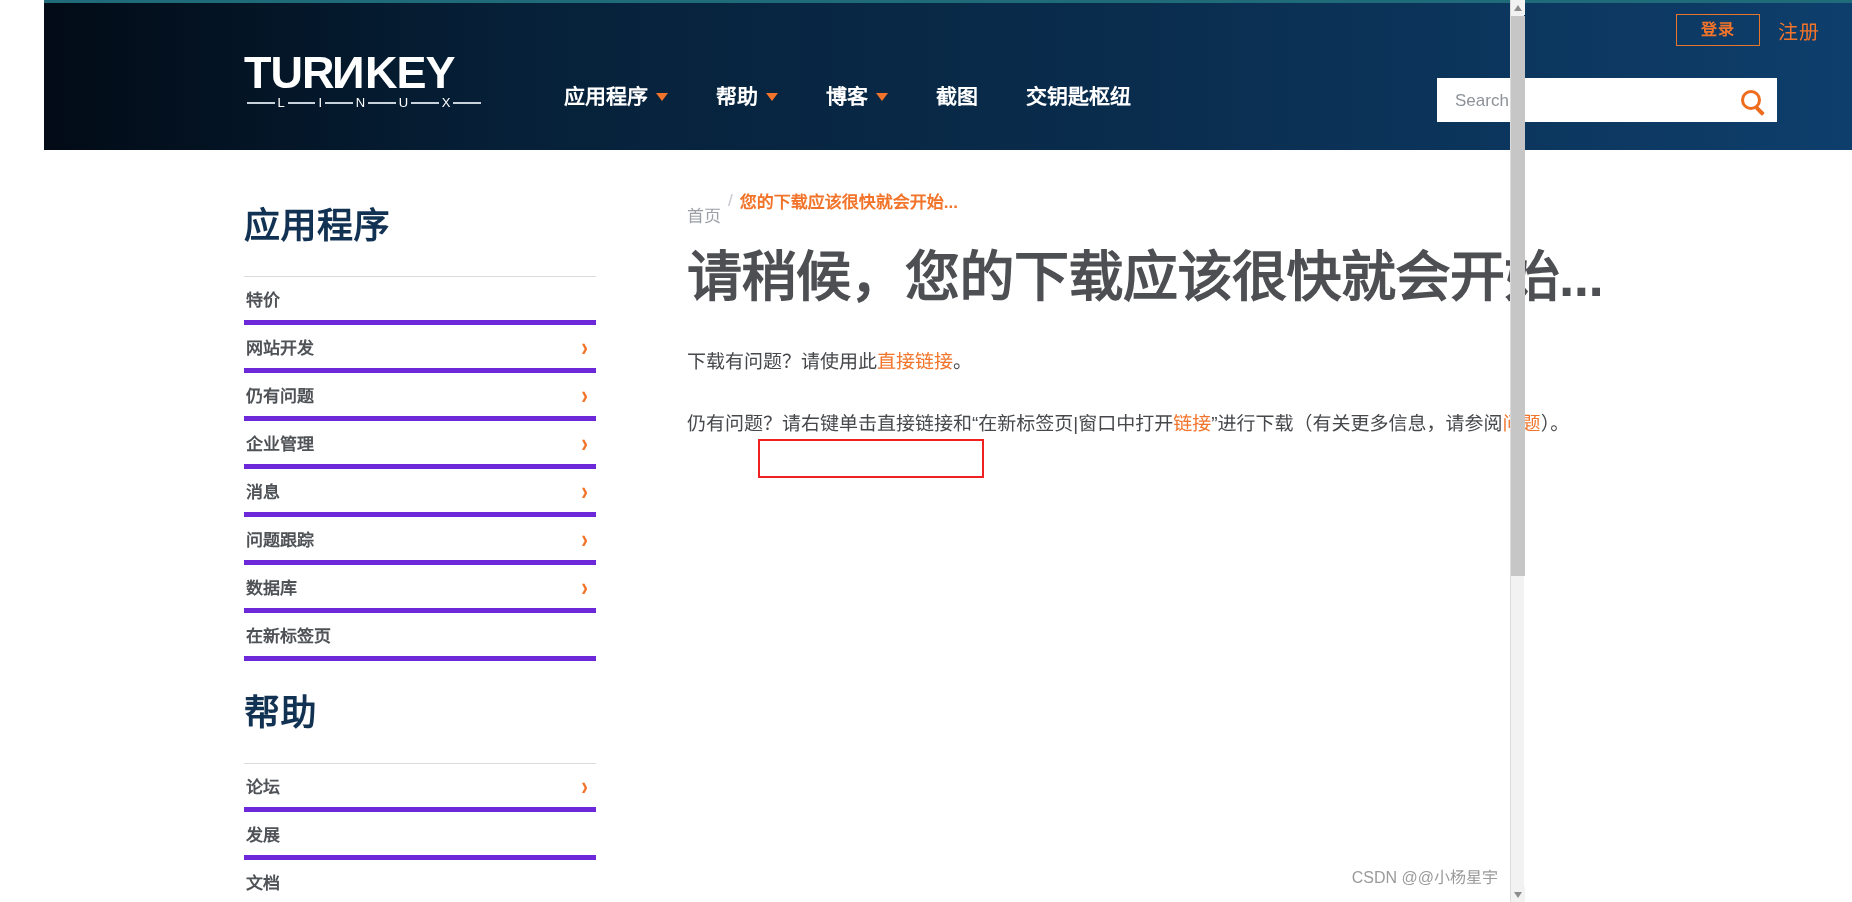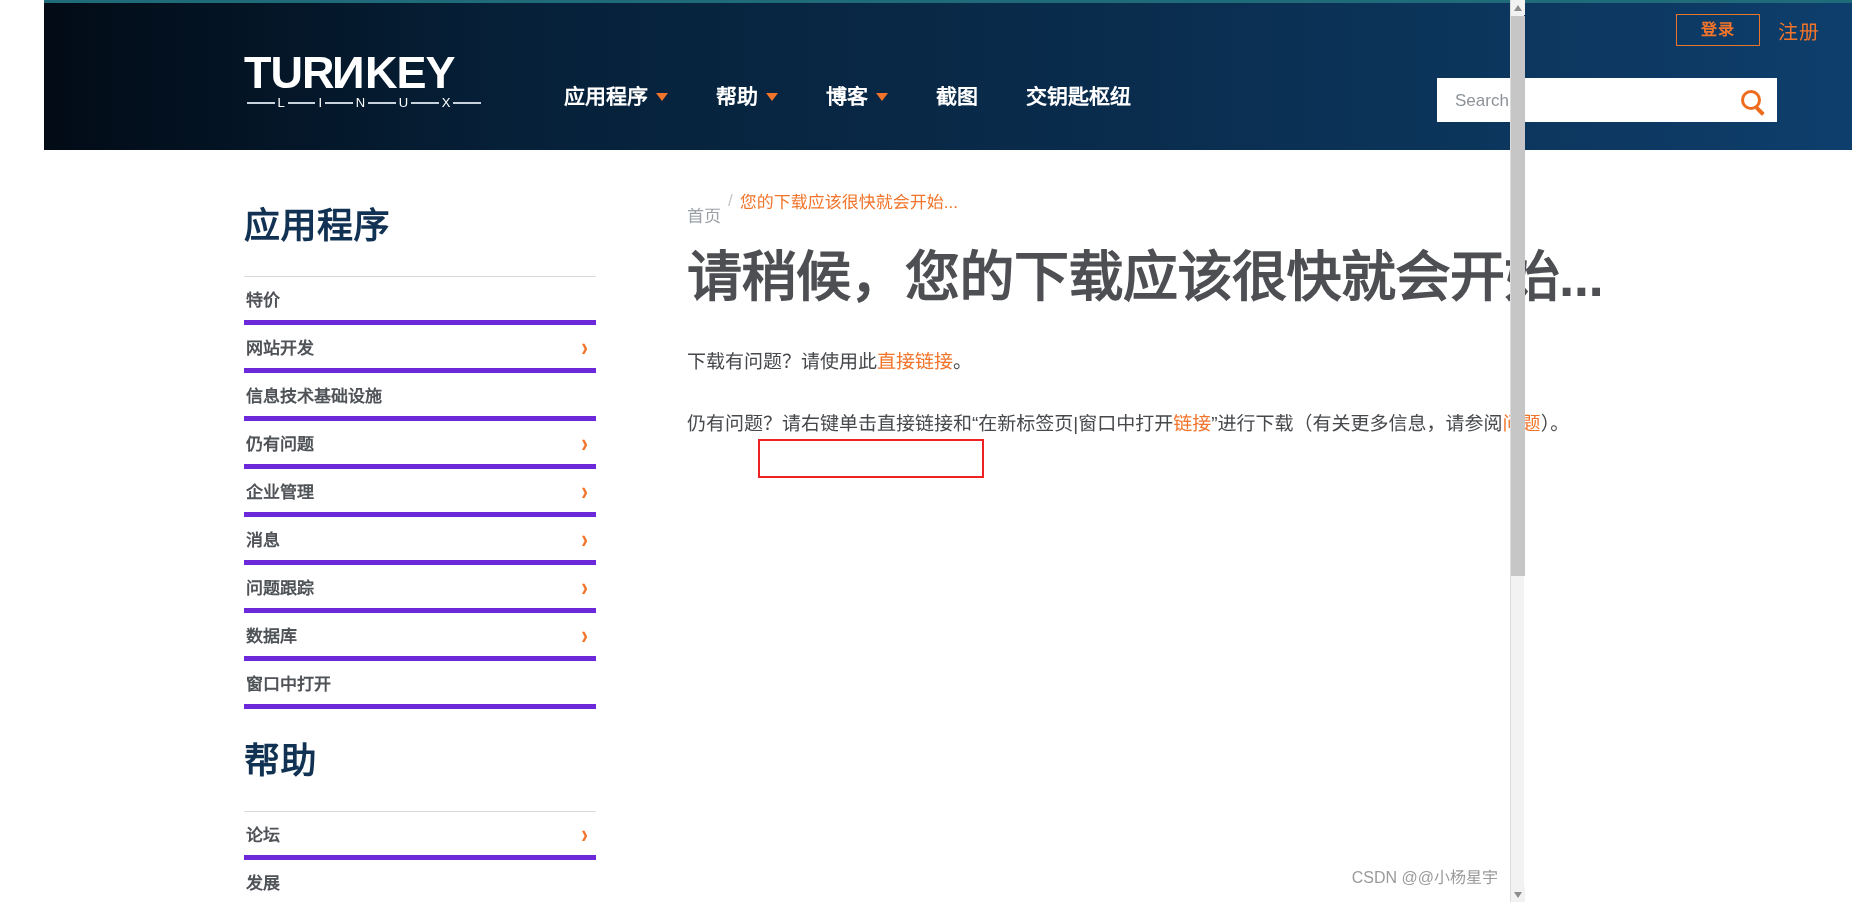--- a/index.html
+++ b/index.html
@@ -243,21 +243,21 @@
   }
   .breadcrumb .crumb-home {
     color: #9aa0a6;
     cursor: pointer;
     text-decoration: none;
     margin-top: 28px;
   }
   .breadcrumb .sep { color: #c3c7cb; }
   .breadcrumb .crumb-current {
     color: #f2742a;
-    font-weight: 400;
+    font-weight: 700;
     cursor: pointer;
   }
   .page-title {
     font-size: 55px;
     line-height: 60px;
     font-weight: 700;
     color: #4d4f52;
     margin: 6px 0 40px 0;
     max-width: 990px;
     letter-spacing: -0.5px;
@@ -396,44 +396,41 @@
       <h2 class="side-heading">应用程序</h2>
       <ul class="side-list">
         <li>
           <span class="label">特价</span>
         </li>
         <li>
           <span class="label">网站开发</span>
           <span class="chev-right">›</span>
         </li>
         <li>
-          <span class="label">信息技术基础设施</span>
-        </li>
-        <li>
           <span class="label">仍有问题</span>
           <span class="chev-right">›</span>
         </li>
         <li>
           <span class="label">企业管理</span>
           <span class="chev-right">›</span>
         </li>
         <li>
           <span class="label">消息</span>
           <span class="chev-right">›</span>
         </li>
         <li>
           <span class="label">问题跟踪</span>
           <span class="chev-right">›</span>
         </li>
         <li>
           <span class="label">数据库</span>
           <span class="chev-right">›</span>
         </li>
         <li>
-          <span class="label">窗口中打开</span>
+          <span class="label">在新标签页</span>
         </li>
       </ul>
 
       <h2 class="side-heading">帮助</h2>
       <ul class="side-list">
         <li>
           <span class="label">论坛</span>
           <span class="chev-right">›</span>
         </li>
         <li>

